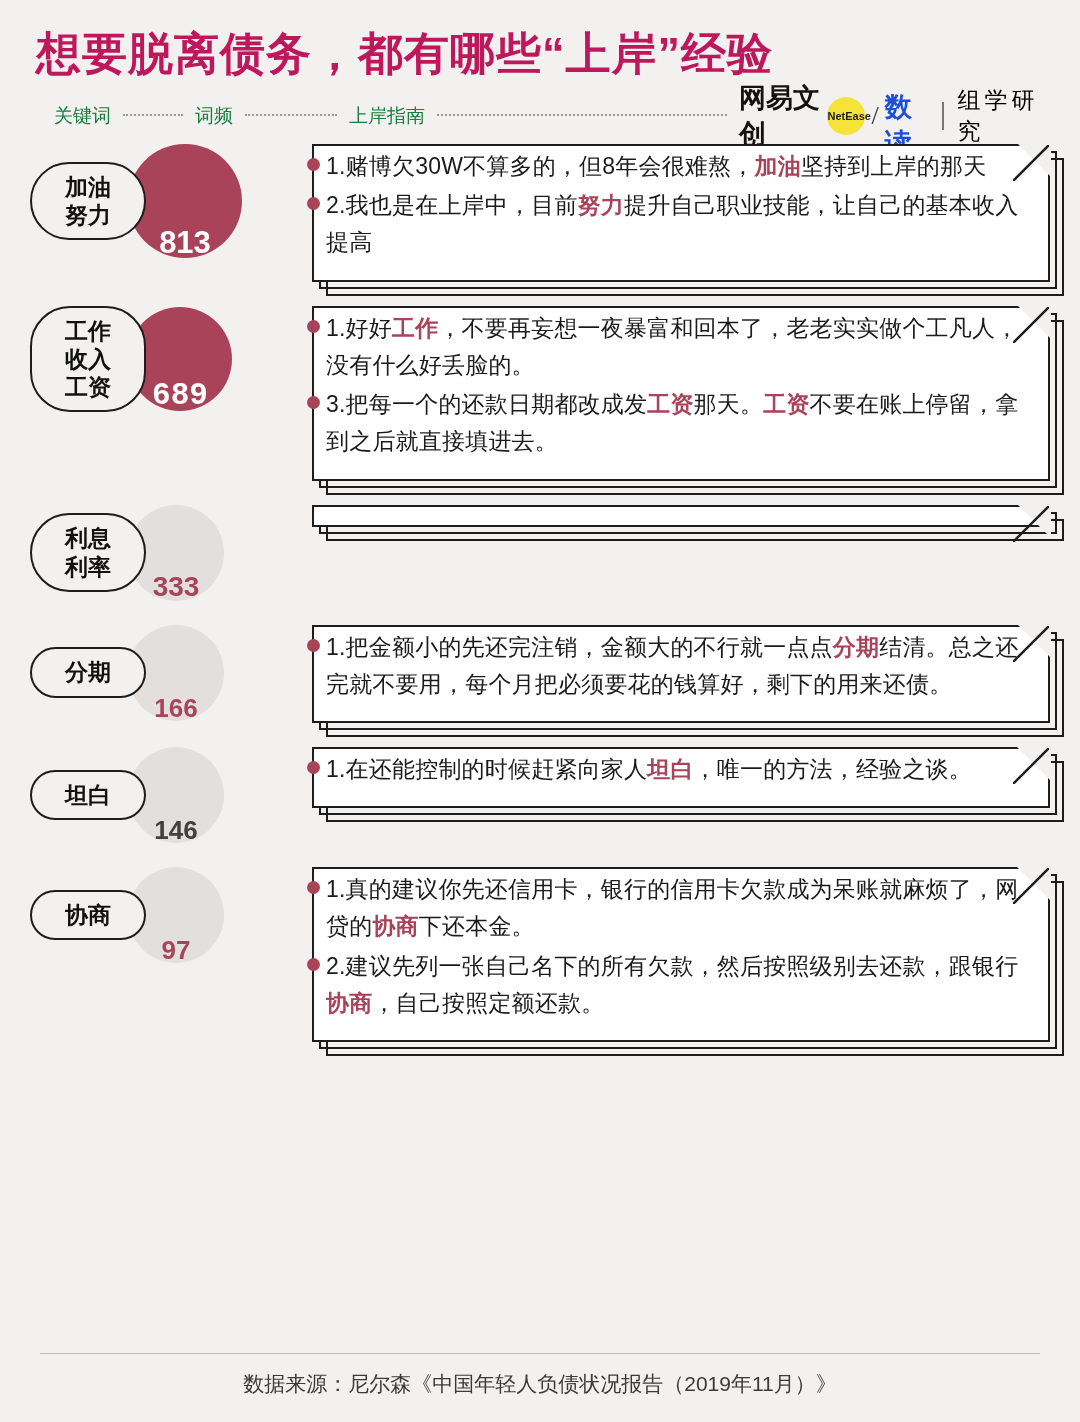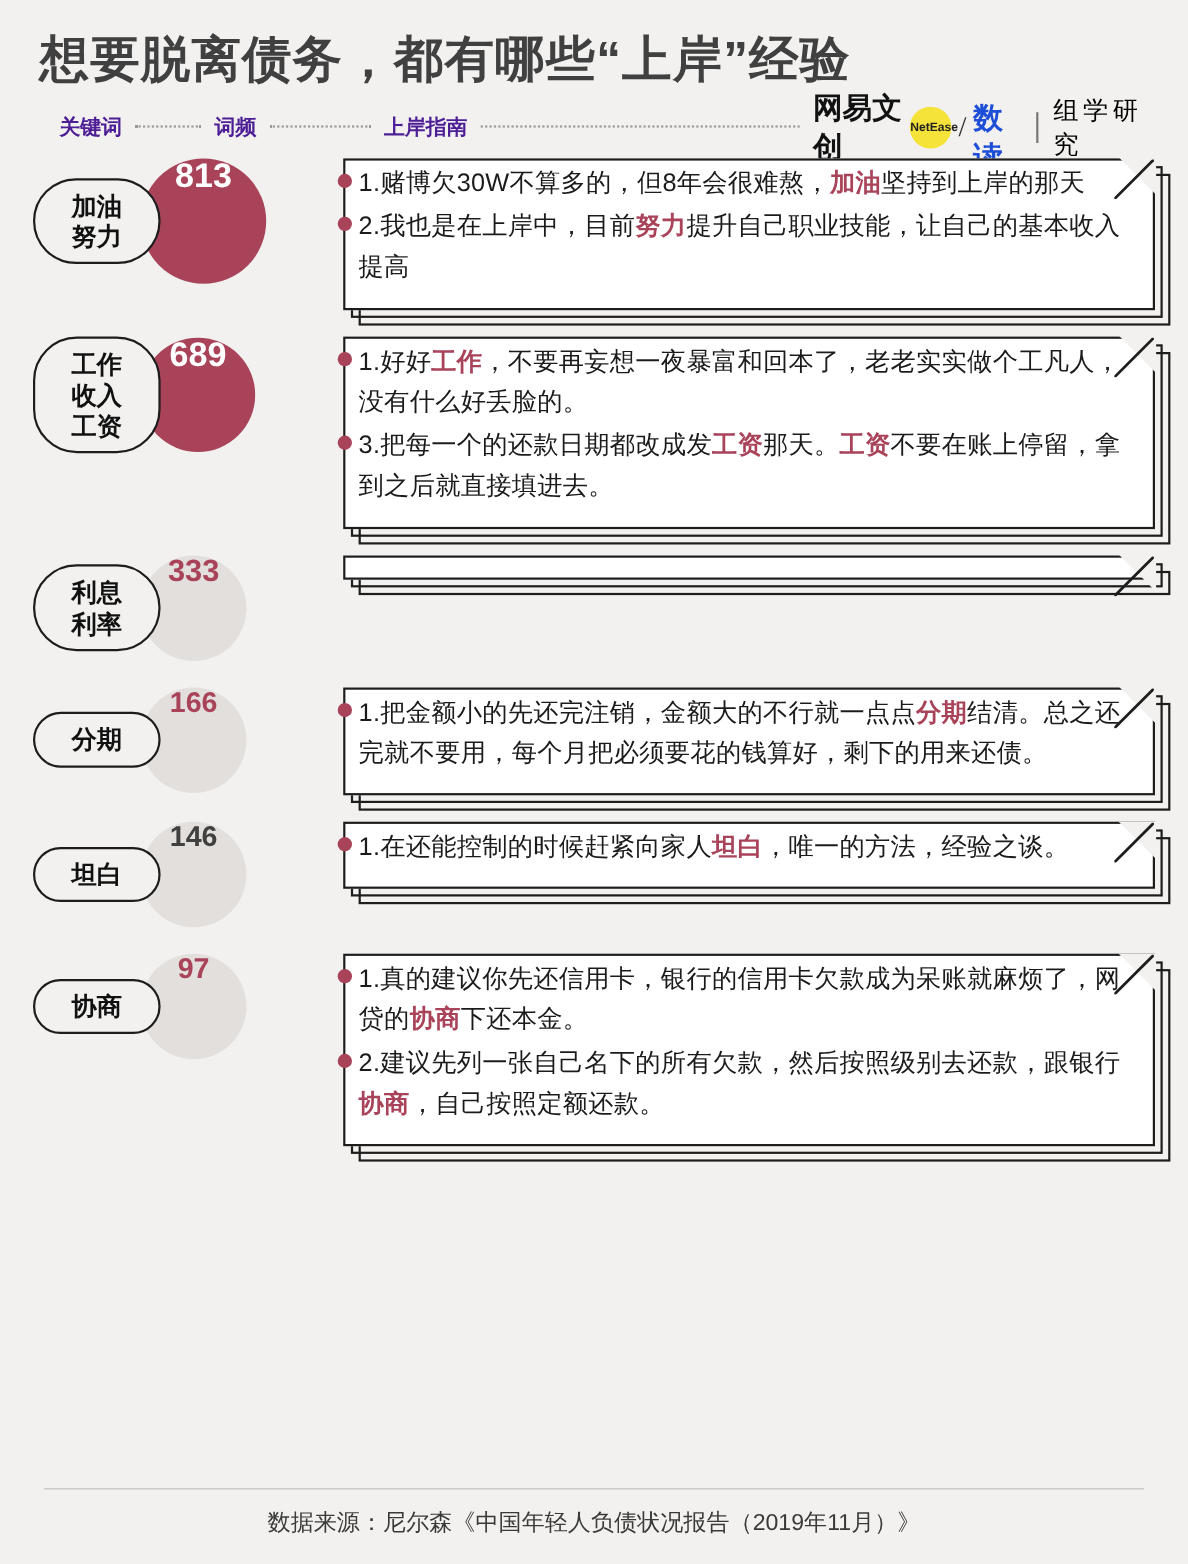--- a/index.html
+++ b/index.html
@@ -22,36 +22,36 @@
     box-sizing: border-box;
     padding: 0 30px;
   }
   
   .title {
     font-size: 45px;
     font-weight: bold;
     letter-spacing: 1px;
     padding-top: 28px;
     padding-left: 6px;
-    color: #404040;
+    color: #be185d;
     line-height: 1.15;
     white-space: nowrap;
   }
   
   .legend-row {
     display: flex;
     align-items: center;
     margin-top: 18px;
     padding-left: 24px;
     height: 36px;
   }
   .legend-label {
     font-size: 19px;
-    font-weight: bold;
-    color: #4c1d95;
+    font-weight: normal;
+    color: #15803d;
     white-space: nowrap;
   }
   .legend-dash {
     flex: 0 0 auto;
     height: 1px;
     border-top: 2px dotted #9a9a9a;
     margin: 0 12px;
   }
   .dash-a { width: 60px; }
   .dash-b { width: 92px; }
@@ -139,21 +139,21 @@
     text-align: center;
     color: #111;
     min-width: 72px;
     white-space: pre-line;
   }
   .bubble {
     position: relative;
     z-index: 2;
     border-radius: 50%;
     display: flex;
-    align-items: flex-start;
+    align-items: flex-end;
     justify-content: center;
     color: #ffffff;
     font-weight: bold;
     margin-left: -18px;
   }
   .bubble-text { line-height: 1; }
   
   .card-wrap {
     flex: 1;
     position: relative;
@@ -299,21 +299,21 @@
               <path d="M0 36 L36 0" stroke="#1d1d1d" stroke-width="2.5" fill="none"></path>
             </svg>
           </div>
         </div>
       </div>
       <div class="row">
         <div class="left-col">
           <div class="pill">工作
 收入
 工资</div>
-          <div class="bubble" style="width: 104px; height: 104px; background: rgb(169, 67, 90); color: rgb(255, 255, 255); font-size: 31px;">
+          <div class="bubble" style="width: 104px; height: 104px; background: rgb(169, 67, 90); color: rgb(255, 255, 255); font-size: 31px; font-family: Liberation Mono, monospace;">
             <span class="bubble-text">689</span>
           </div>
         </div>
         <div class="card-wrap">
           <div class="card-shadow2"></div>
           <div class="card-shadow"></div>
           <div class="card">
             <div class="tip">
               <span class="tip-dot"></span>
               <div class="tip-text"><span>1.好好</span><span class="hl">工作</span><span>，不要再妄想一夜暴富和回本了，老老实实做个工凡人，没有什么好丢脸的。</span></div>

